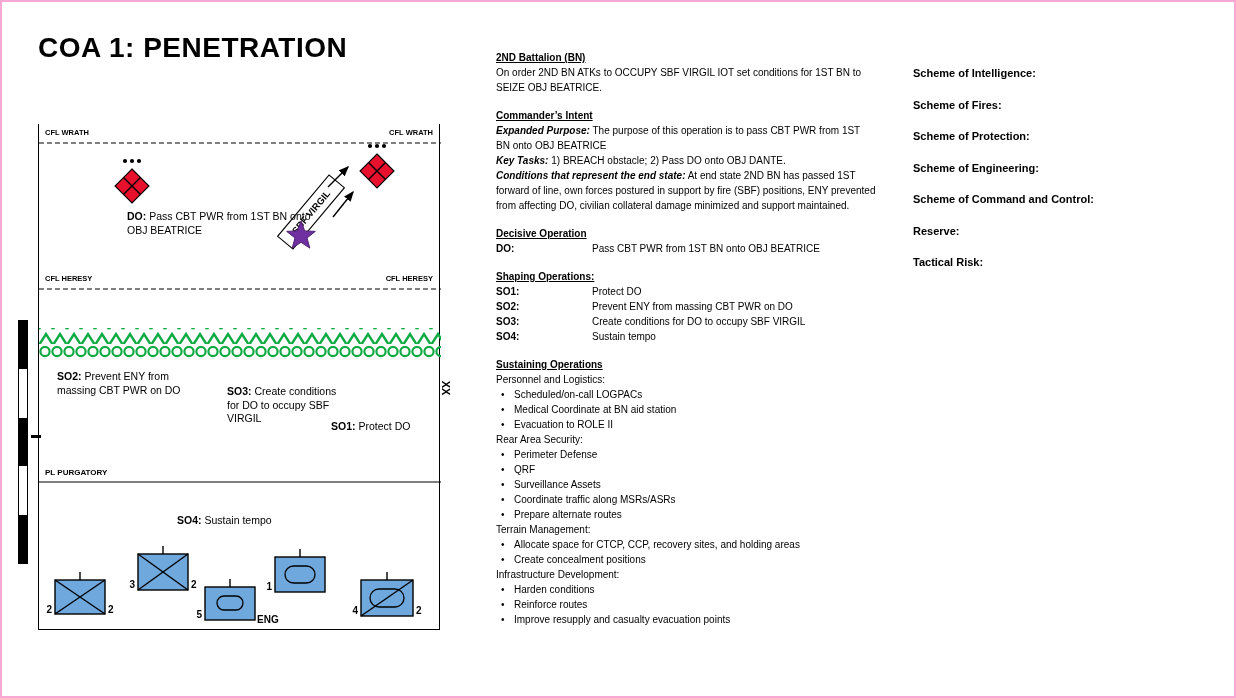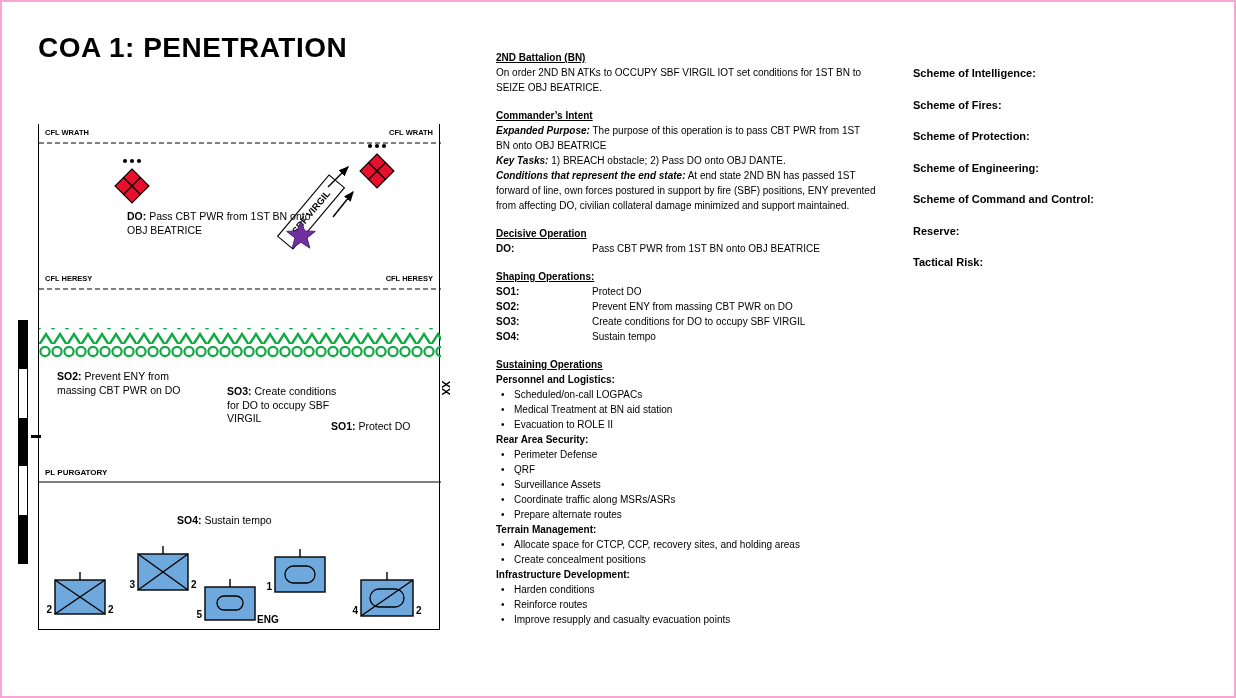--- a/index.html
+++ b/index.html
@@ -35,21 +35,21 @@
   .sbftext{font-size:9.5px;font-weight:700;font-family:"Liberation Sans",sans-serif;}
 
   
   .midcol{position:absolute;left:494px;top:48px;width:380px;font-size:10px;line-height:15px;}
   .midcol .block{margin-top:13px;}
   .midcol .block:first-child{margin-top:0;}
   .h{font-weight:700;text-decoration:underline;}
   .para b{font-weight:700;font-style:italic;}
   .kv{display:flex;}
   .kv .kv-l{font-weight:700;width:96px;flex:none;}
-  .grp-label{font-weight:700;}
+  .grp-label{font-weight:400;}
   .bullet{position:relative;padding-left:18px;}
   .bullet::before{content:"\2022";position:absolute;left:5px;}
 
   
   .rightcol{position:absolute;left:911px;top:64px;width:300px;font-size:11px;font-weight:700;line-height:15px;}
   .rightcol .scheme{margin-bottom:16.5px;}
 </style>
 </head>
 <body>
 
@@ -224,21 +224,21 @@
         <span>Sustain tempo</span>
       </div>
     </div>
 
     <div class="block">
       <div class="h">Sustaining Operations</div>
 
       <div class="grp">
         <div class="grp-label">Personnel and Logistics:</div>
         <div class="bullet">Scheduled/on-call LOGPACs</div>
-        <div class="bullet">Medical Treatment at BN aid station</div>
+        <div class="bullet">Medical Coordinate at BN aid station</div>
         <div class="bullet">Evacuation to ROLE II</div>
       </div>
 
       <div class="grp">
         <div class="grp-label">Rear Area Security:</div>
         <div class="bullet">Perimeter Defense</div>
         <div class="bullet">QRF</div>
         <div class="bullet">Surveillance Assets</div>
       </div>
 

